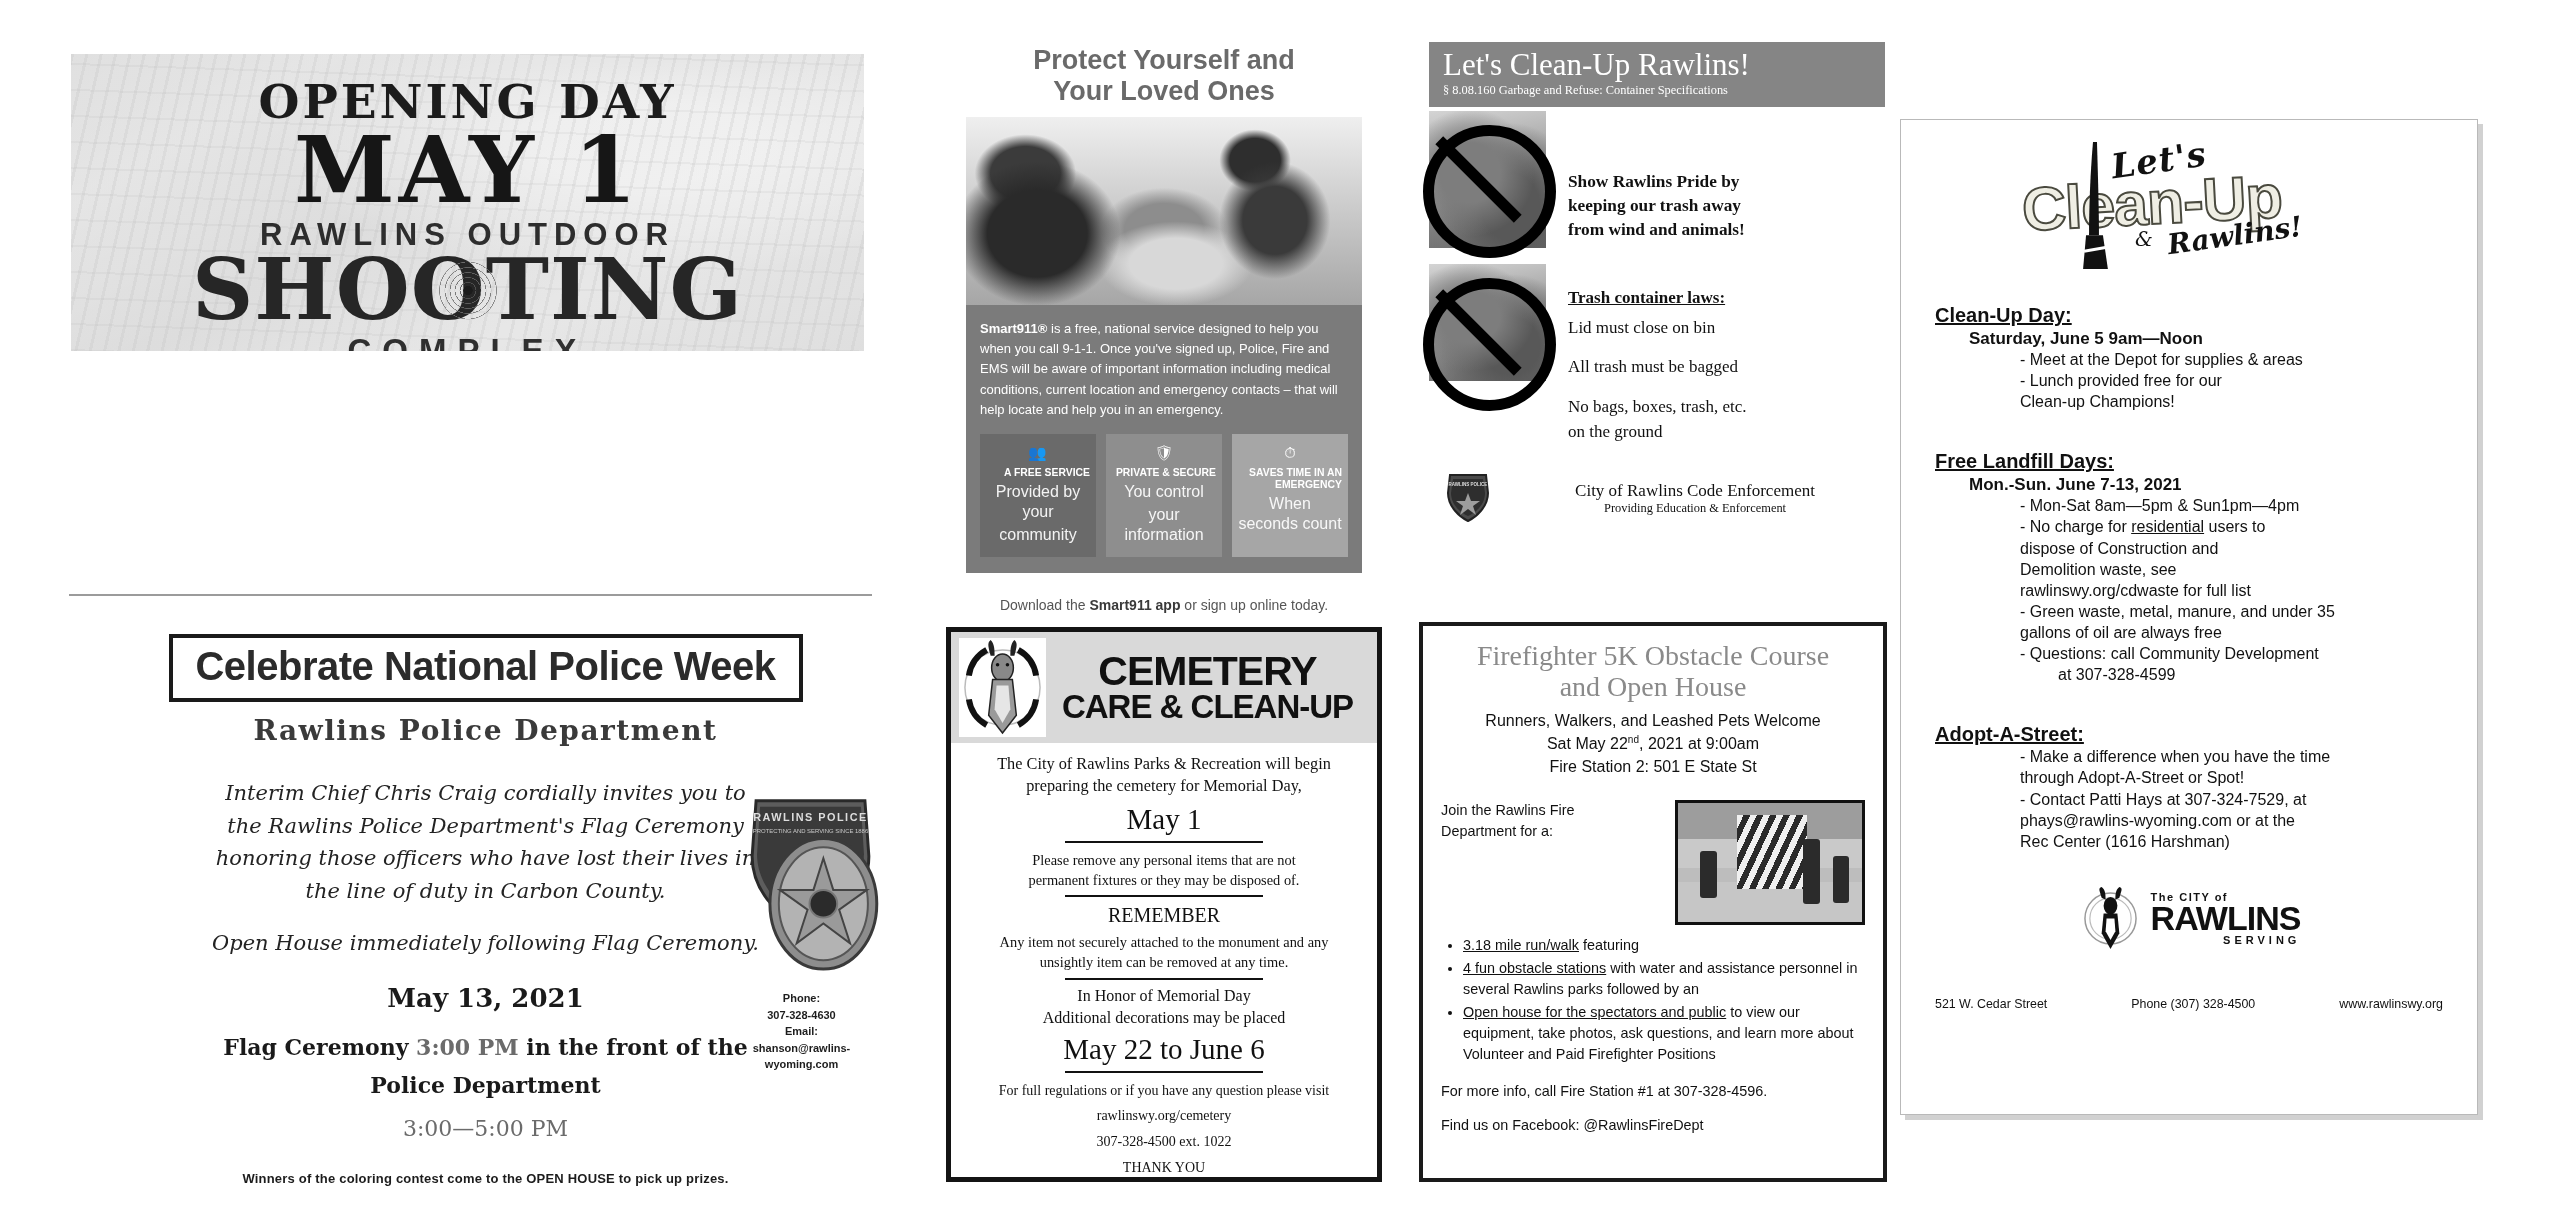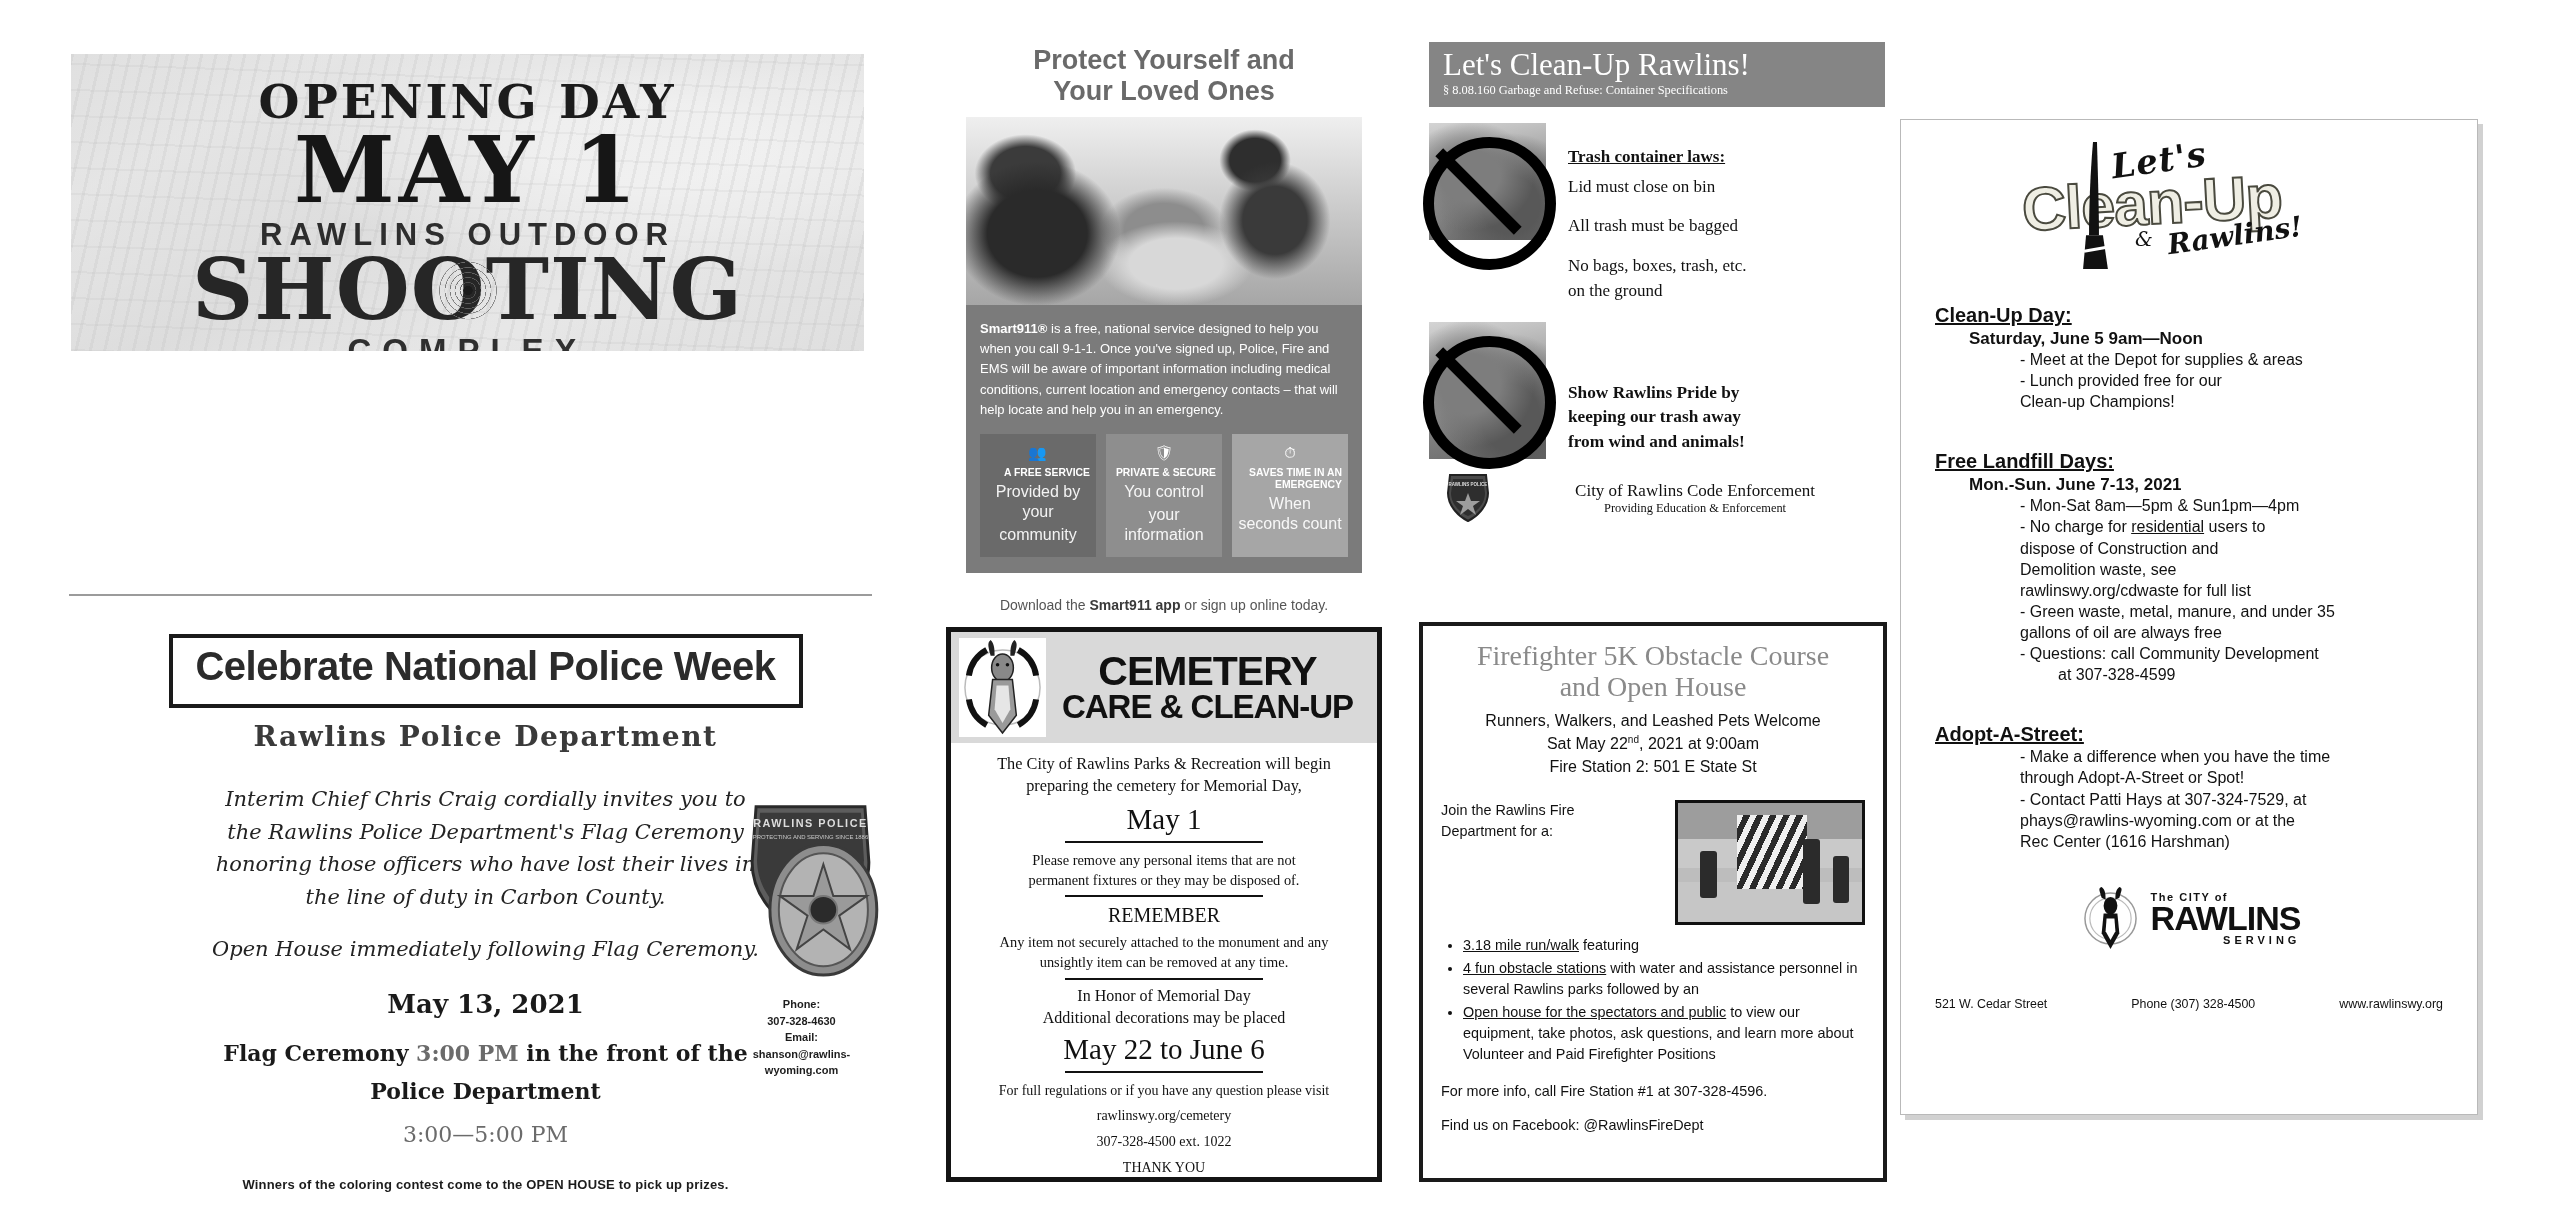--- a/index.html
+++ b/index.html
@@ -35,21 +35,21 @@
        radial-gradient(circle,rgba(0,0,0,0) 0 35%,#6a6a6a 35% 36%,rgba(0,0,0,0) 37% 100%),
        radial-gradient(circle,rgba(0,0,0,0) 0 45%,#6f6f6f 45% 46%,rgba(0,0,0,0) 47% 100%),
        radial-gradient(circle,rgba(0,0,0,0) 0 56%,#777 56% 57%,rgba(0,0,0,0) 58% 100%);
      opacity:.85;}
   .sh-complex{font-weight:700;font-size:33px;letter-spacing:11px;color:#2f2f2f;margin-top:-2px;}
 
   .hr-sep{position:absolute;left:69px;top:594px;width:803px;height:2px;background:#9b9b9b;}
 
   
   #police{left:104px;top:634px;width:763px;height:515px;text-align:center;}
-  .pw-box{border:4px solid #1a1a1a;padding:8px 10px 18px;display:inline-block;width:634px;
+  .pw-box{border:4px solid #1a1a1a;padding:8px 10px 12px;display:inline-block;width:634px;
      box-sizing:border-box;}
   .pw-title{font-weight:700;font-size:40px;color:#2b2b2b;letter-spacing:-0.5px;line-height:1;}
   .pw-dept{font-family:"DejaVu Serif",serif;font-weight:700;font-size:28px;color:#3a3a3a;
      letter-spacing:1.5px;margin-top:12px;}
   .pw-body{position:relative;margin-top:30px;}
   .pw-invite{font-family:"DejaVu Serif",serif;font-style:italic;font-size:21px;line-height:1.55;
      color:#232323;width:555px;margin:0 auto;}
   .pw-open{font-family:"DejaVu Serif",serif;font-style:italic;font-size:21px;color:#232323;margin-top:24px;}
   .pw-date{font-family:"DejaVu Serif",serif;font-weight:700;font-size:26px;color:#1a1a1a;margin-top:28px;}
   .pw-flag{font-family:"DejaVu Serif",serif;font-weight:700;font-size:22px;color:#1a1a1a;margin-top:16px;line-height:1.7;}
@@ -344,46 +344,46 @@
     <div class="cm-foot">307-328-4500 ext. 1022</div>
     <div class="cm-foot">THANK YOU</div>
   </div>
 </div>
 
 <div class="panel" id="trash">
   <div class="tr-banner">
     <div class="tr-b1">Let's Clean-Up Rawlins!</div>
     <div class="tr-b2">§ 8.08.160 Garbage and Refuse: Container Specifications</div>
   </div>
+  <div class="tr-row" style="margin-top:4px;">
+    <div class="noimg" style="height:137px;">
+      <div class="ph"></div>
+        <div class="circ"></div>
+        <div class="slash"></div>
+    </div>
+    <div class="tr-pride">
+      <div>Show Rawlins Pride by</div>
+      <div>keeping our trash away</div>
+      <div>from wind and animals!</div>
+    </div>
+  </div>
   <div class="tr-row">
     <div class="noimg">
       <div class="ph"></div>
         <div class="circ"></div>
         <div class="slash"></div>
     </div>
     <div class="tr-text">
       <span class="ttl">Trash container laws:</span>
       <p>Lid must close on bin</p>
       <p>All trash must be bagged</p>
       <p>
         <span>No bags, boxes, trash, etc.</span><br>
         <span>on the ground</span>
       </p>
-    </div>
-  </div>
-  <div class="tr-row" style="margin-top:4px;">
-    <div class="noimg" style="height:137px;">
-      <div class="ph"></div>
-        <div class="circ"></div>
-        <div class="slash"></div>
-    </div>
-    <div class="tr-pride">
-      <div>Show Rawlins Pride by</div>
-      <div>keeping our trash away</div>
-      <div>from wind and animals!</div>
     </div>
   </div>
   <div class="tr-foot">
     <svg width="46" height="54" viewBox="0 0 46 54">
       <path d="M5 4 H41 L43 22 C43 36 31 46 23 50 C15 46 3 36 3 22 Z" fill="#4a4a4a" stroke="#222" stroke-width="2"></path>
       <path d="M8 8 H38 L40 22 C40 34 30 42 23 45 C16 42 6 34 6 22 Z" fill="#2e2e2e"></path>
       <text x="23" y="15" font-size="4.5" fill="#ddd" text-anchor="middle" font-family="Liberation Sans, sans-serif" font-weight="bold">RAWLINS POLICE</text>
       <polygon points="23,22 26,30 35,30 28,35 31,44 23,38 15,44 18,35 11,30 20,30" fill="#9d9d9d"></polygon>
     </svg>
     <div class="txt">

